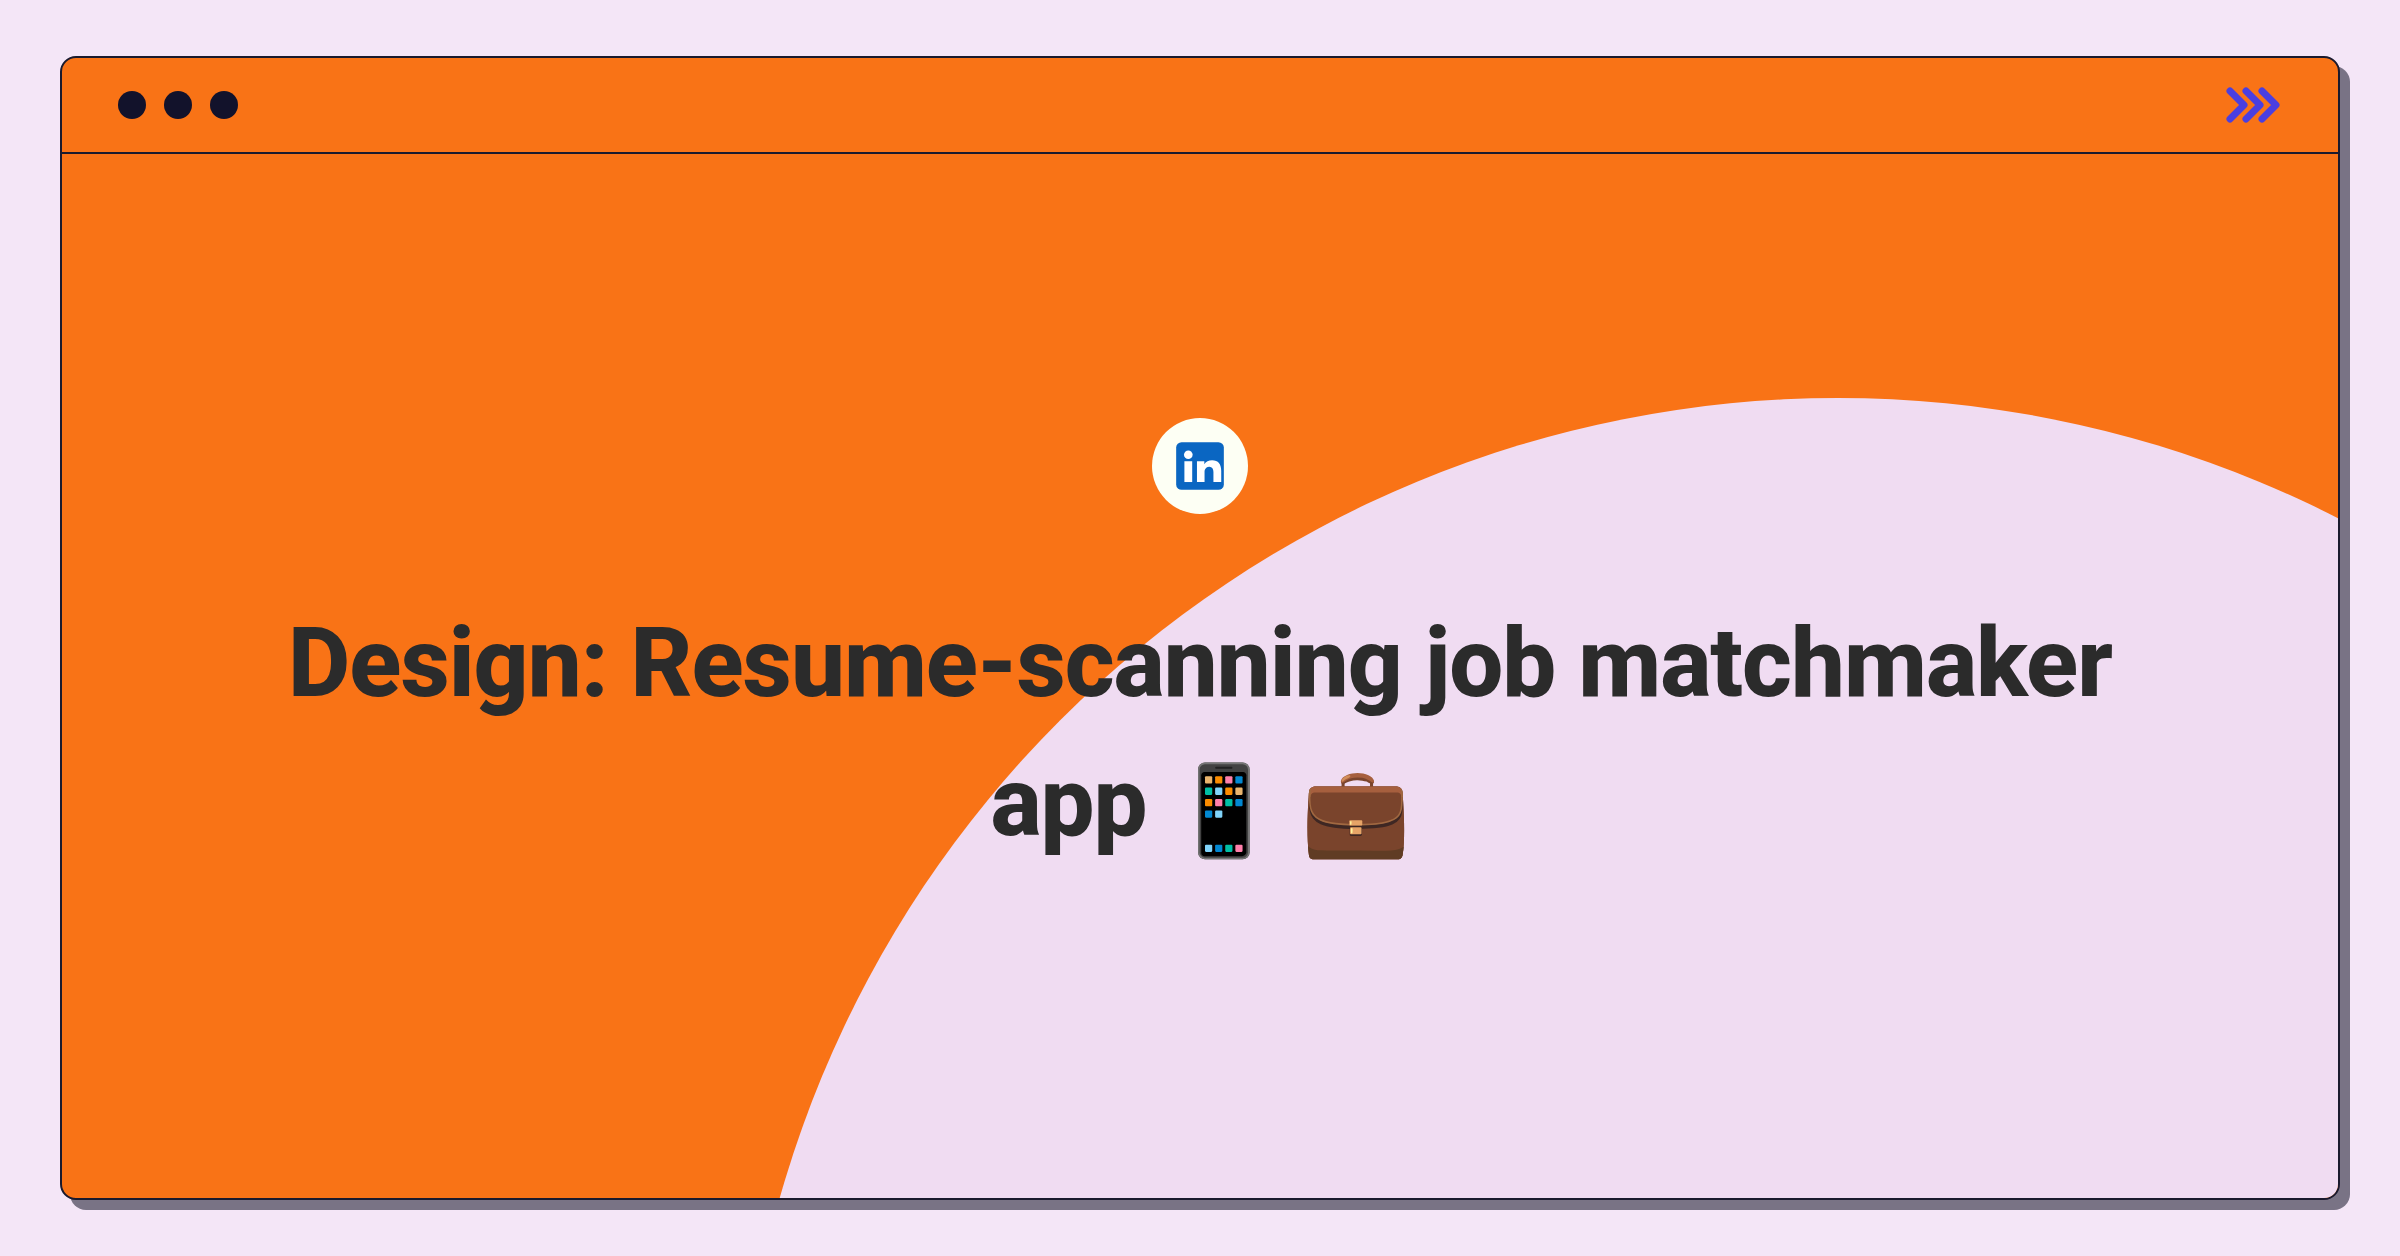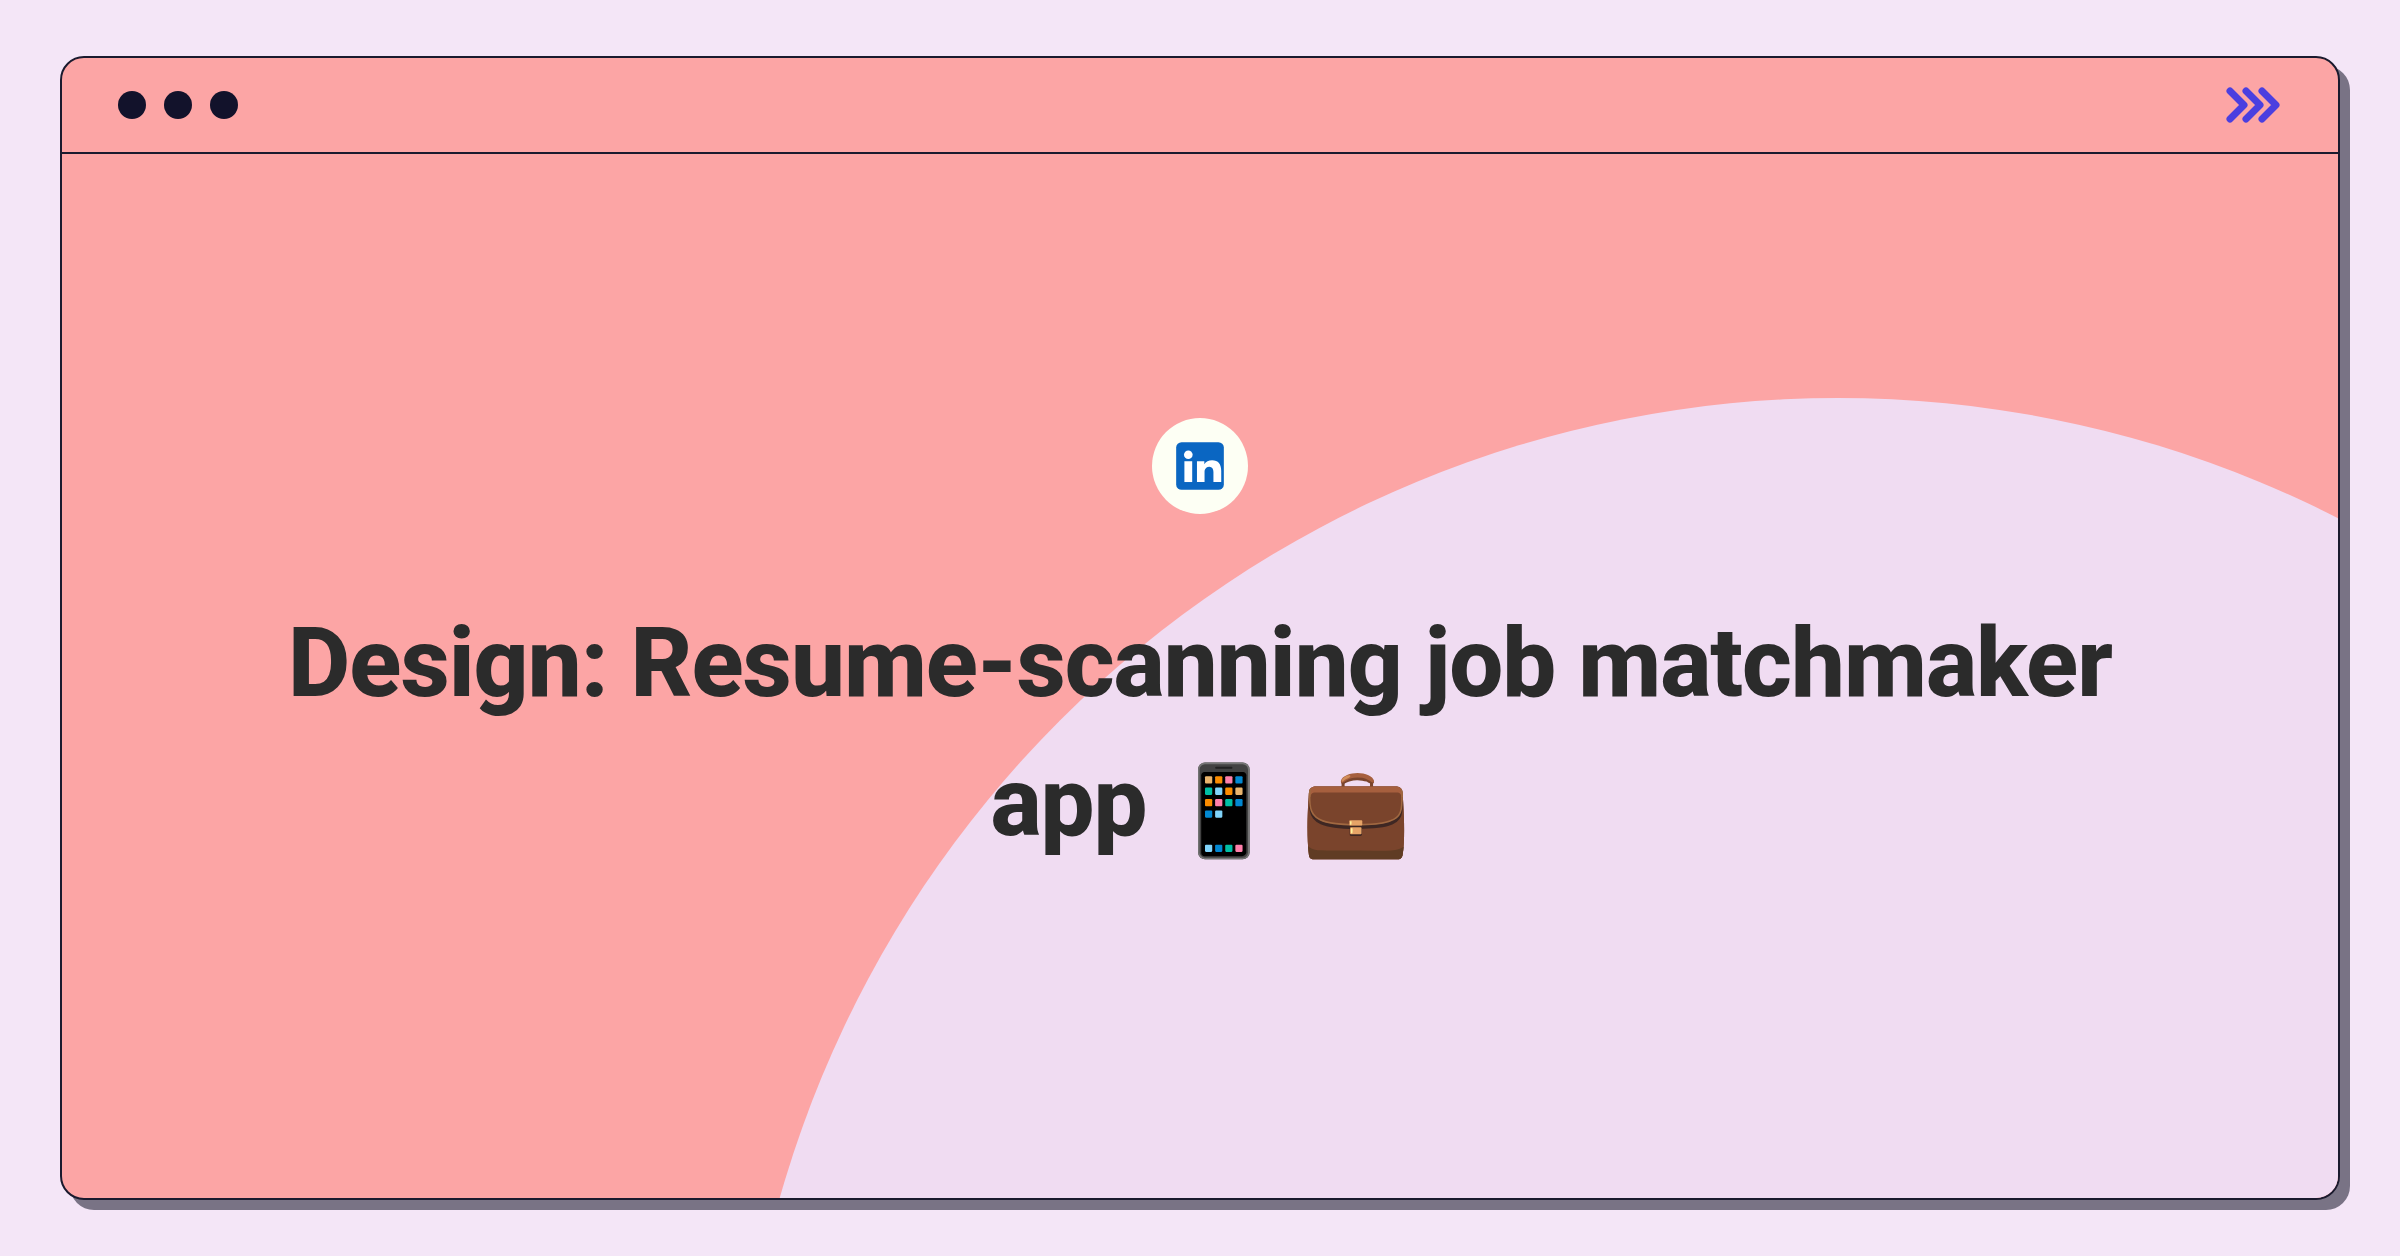--- a/index.html
+++ b/index.html
@@ -15,23 +15,23 @@
       font-family: -apple-system, BlinkMacSystemFont, 'Segoe UI', Roboto, sans-serif;
       display: flex;
       align-items: center;
       justify-content: center;
       overflow: hidden;
     }
 
     .window-card {
       width: 2280px;
       height: 1144px;
-      background: #fca5a5;
+      background: #f97316;
       border: 2px solid #1a1a2e;
-      border-radius: 24px;
+      border-radius: 16px;
       position: relative;
       box-shadow: 10px 10px 0 0 rgba(20, 20, 40, 0.55);
       overflow: hidden;
     }
 
     .blob {
       position: absolute;
       width: 2200px;
       height: 2200px;
       background: #f0dcf2;

